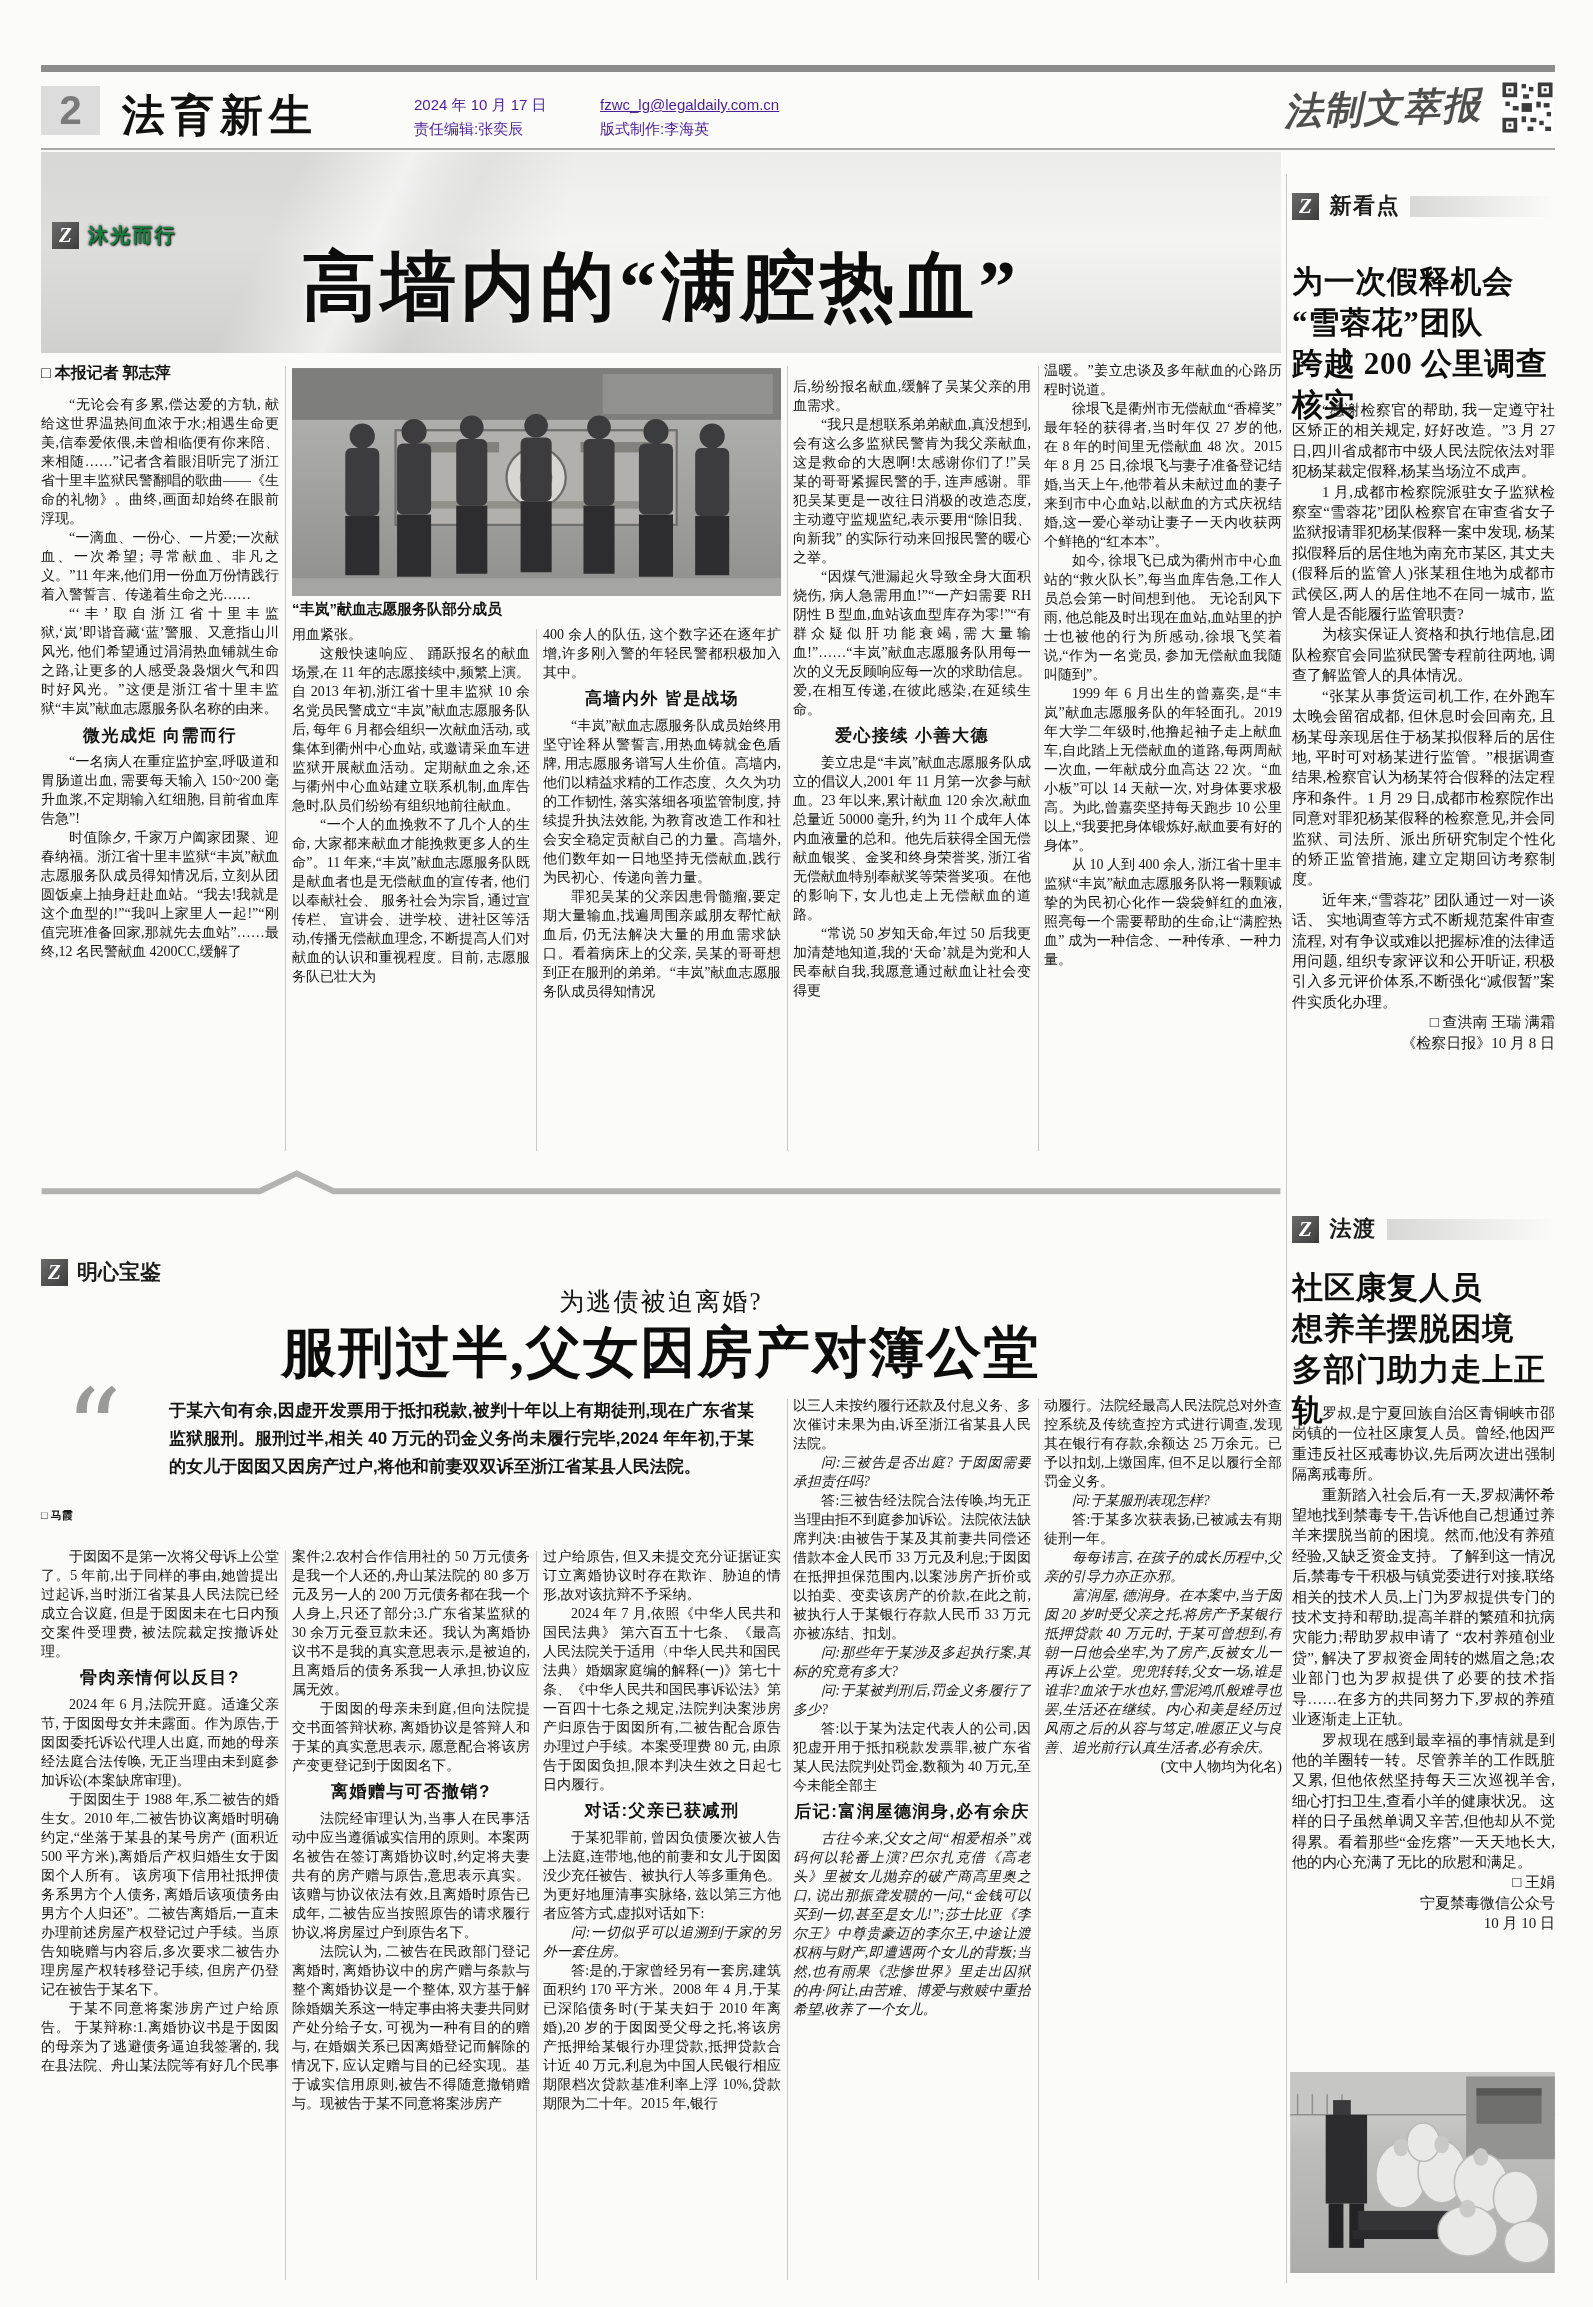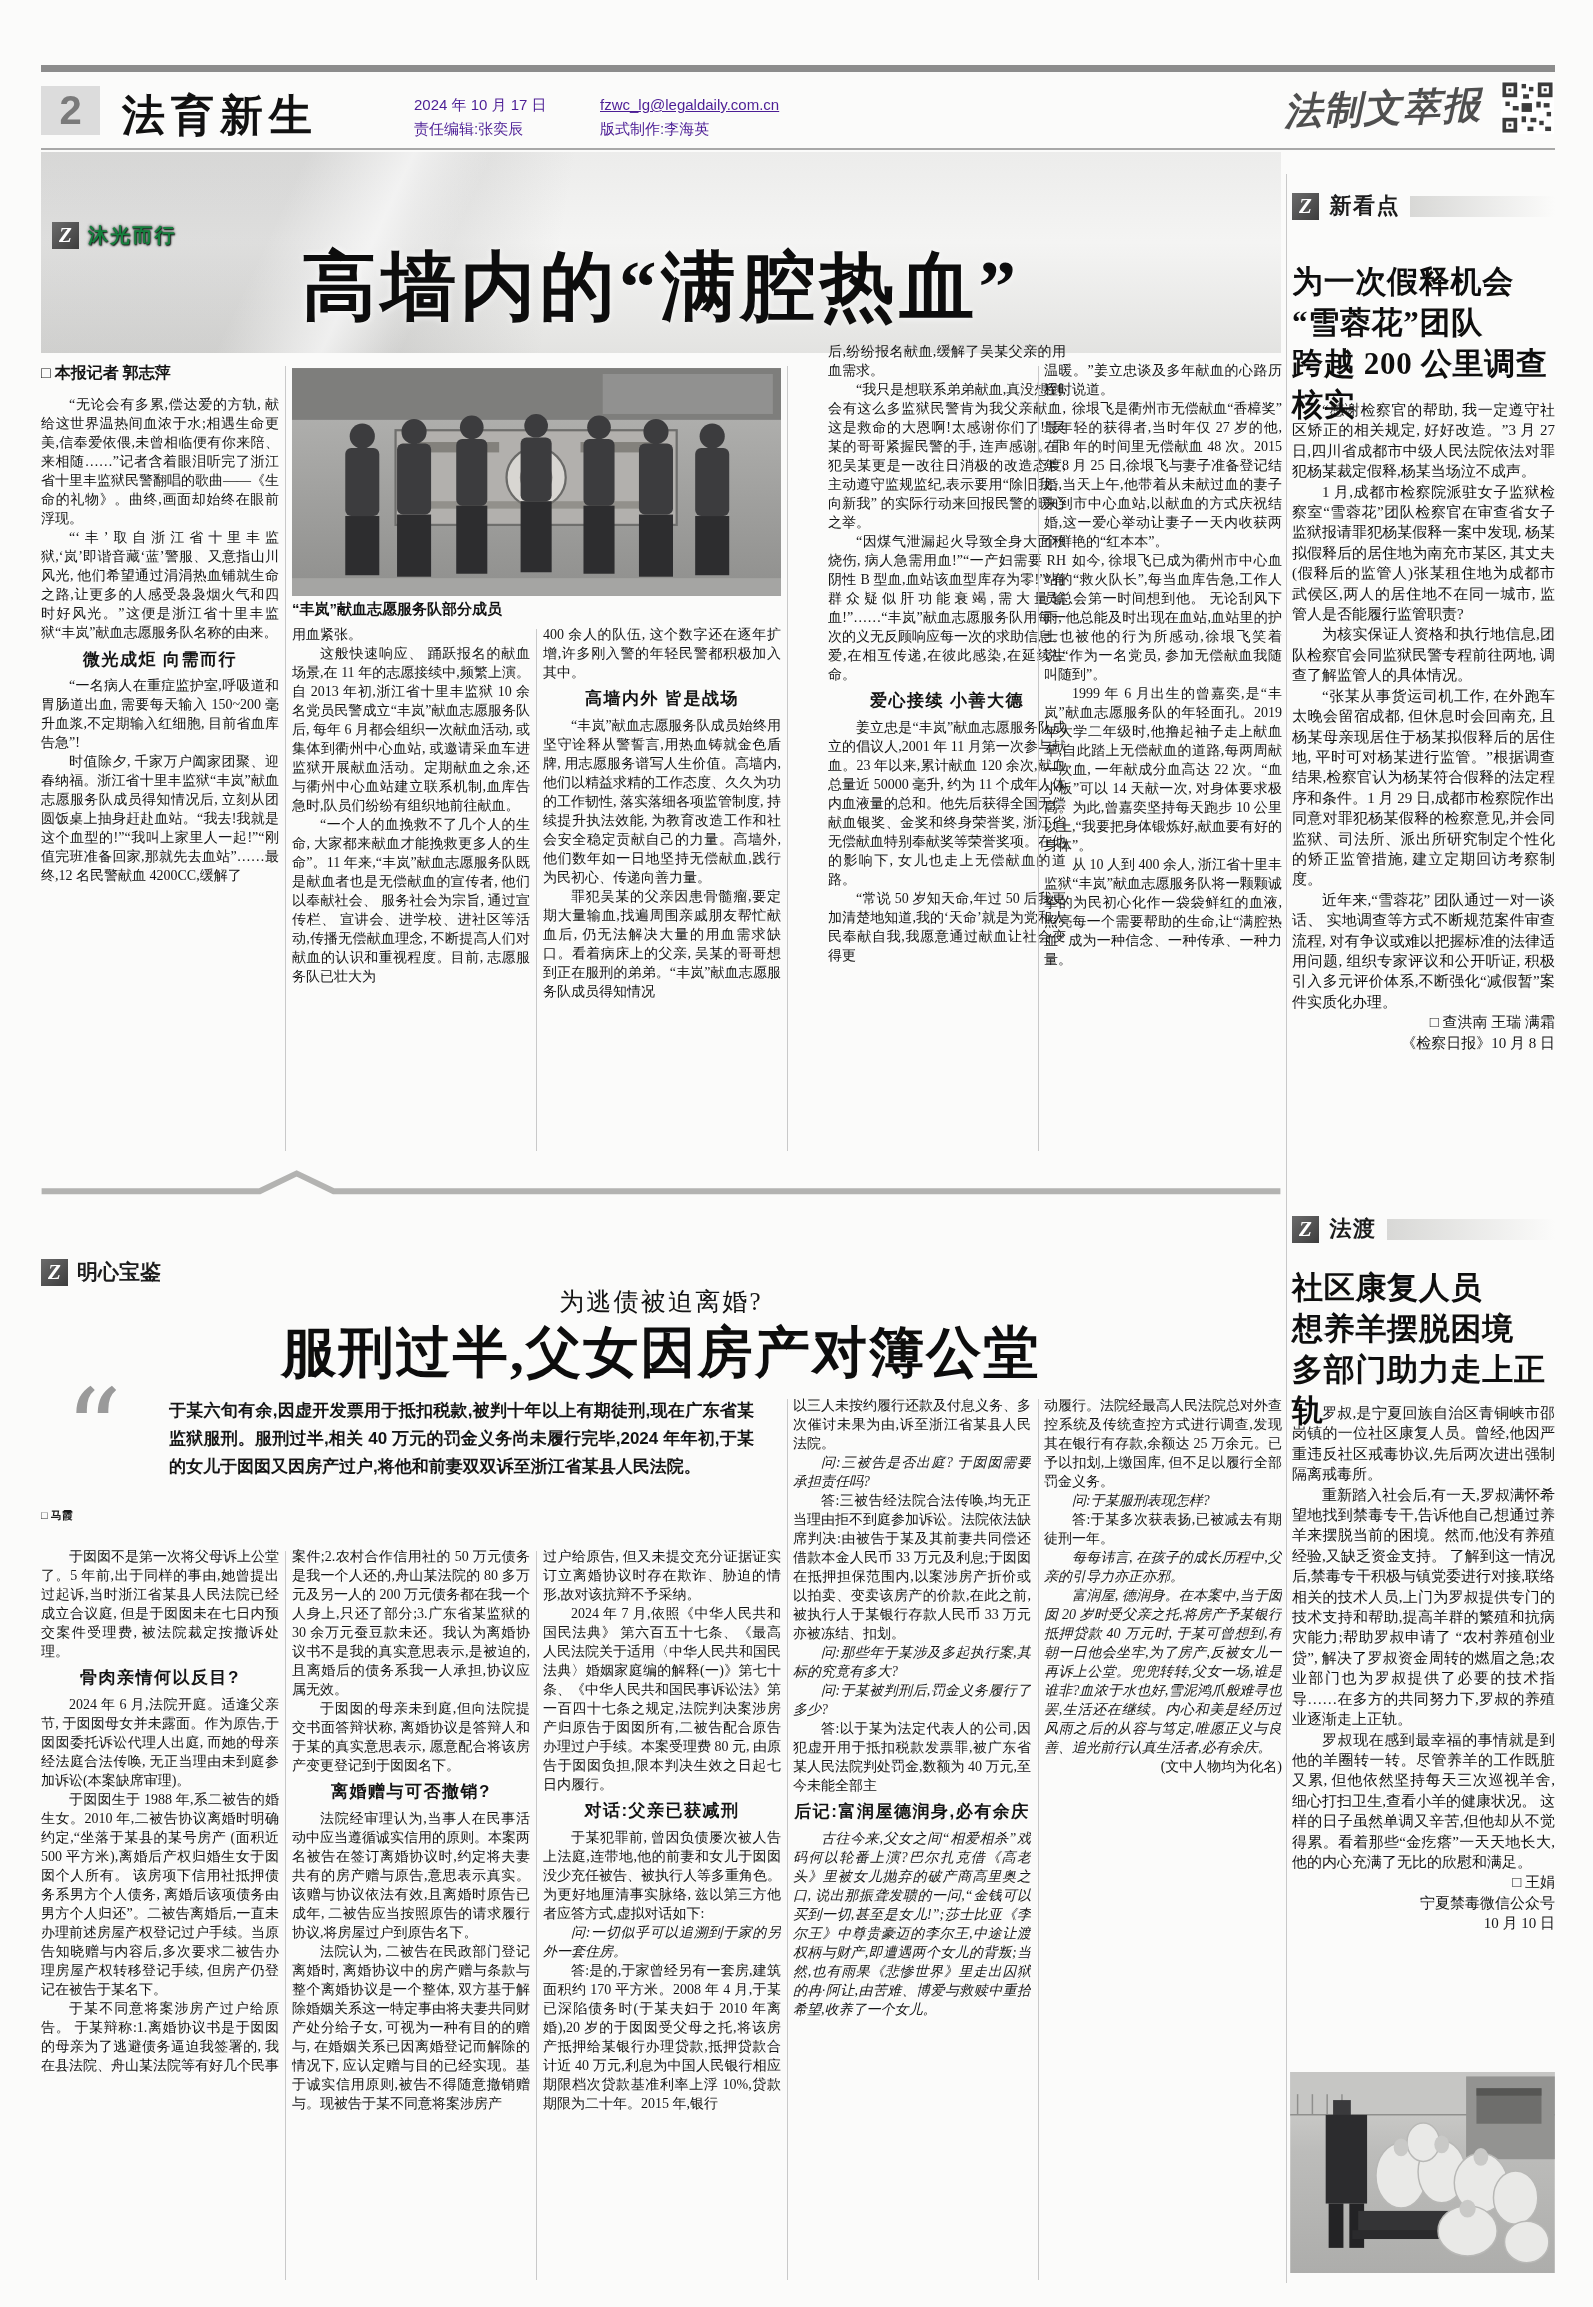--- a/index.html
+++ b/index.html
@@ -134,37 +134,38 @@
 <div class="abs banner"></div>
 <div class="abs tagline tag-banner">
   <span class="zbox">Z</span>
   <span class="tlabel">沐光而行</span>
 </div>
 <div class="abs main-headline">高墙内的“满腔热血”</div>
 
 <div class="abs col" style="left:41px;top:363px;width:238px;height:793px;">
     <div class="byline">□ 本报记者 郭志萍</div>
     <div class="paragraph">“无论会有多累,偿达爱的方轨, 献给这世界温热间血浓于水;相遇生命更美,信奉爱依偎,未曾相临便有你来陪、来相随……”记者含着眼泪听完了浙江省十里丰监狱民警翻唱的歌曲——《生命的礼物》。曲终,画面却始终在眼前浮现。</div>
+    <div class="paragraph">“一滴血、一份心、一片爱;一次献血、一次希望; 寻常献血、非凡之义。”11 年来,他们用一份血万份情践行着入警誓言、传递着生命之光……</div>
     <div class="paragraph">“‘丰’取自浙江省十里丰监狱,‘岚’即谐音藏‘蓝’警服、又意指山川风光, 他们希望通过涓涓热血铺就生命之路,让更多的人感受袅袅烟火气和四时好风光。”这便是浙江省十里丰监狱“丰岚”献血志愿服务队名称的由来。</div>
     <div class="column-subhead">微光成炬 向需而行</div>
     <div class="paragraph">“一名病人在重症监护室,呼吸道和胃肠道出血, 需要每天输入 150~200 毫升血浆,不定期输入红细胞, 目前省血库告急”!</div>
     <div class="paragraph">时值除夕, 千家万户阖家团聚、迎春纳福。浙江省十里丰监狱“丰岚”献血志愿服务队成员得知情况后, 立刻从团圆饭桌上抽身赶赴血站。“我去!我就是这个血型的!”“我叫上家里人一起!”“刚值完班准备回家,那就先去血站”……最终,12 名民警献血 4200CC,缓解了</div>
   </div>
 <div class="abs col" style="left:292px;top:625px;width:238px;height:531px;">
     <div class="paragraph-cont">用血紧张。</div>
     <div class="paragraph">这般快速响应、 踊跃报名的献血场景,在 11 年的志愿接续中,频繁上演。 自 2013 年初,浙江省十里丰监狱 10 余名党员民警成立“丰岚”献血志愿服务队后, 每年 6 月都会组织一次献血活动, 或集体到衢州中心血站, 或邀请采血车进监狱开展献血活动。定期献血之余,还与衢州中心血站建立联系机制,血库告急时,队员们纷纷有组织地前往献血。</div>
     <div class="paragraph">“一个人的血挽救不了几个人的生命, 大家都来献血才能挽救更多人的生命”。11 年来,“丰岚”献血志愿服务队既是献血者也是无偿献血的宣传者, 他们以奉献社会、 服务社会为宗旨, 通过宣传栏、 宣讲会、进学校、进社区等活动,传播无偿献血理念, 不断提高人们对献血的认识和重视程度。目前, 志愿服务队已壮大为</div>
   </div>
 <div class="abs col" style="left:543px;top:625px;width:238px;height:531px;">
     <div class="paragraph-cont">400 余人的队伍, 这个数字还在逐年扩增,许多刚入警的年轻民警都积极加入其中。</div>
     <div class="column-subhead">高墙内外 皆是战场</div>
     <div class="paragraph">“丰岚”献血志愿服务队成员始终用坚守诠释从警誓言,用热血铸就金色盾牌, 用志愿服务谱写人生价值。高墙内,他们以精益求精的工作态度、久久为功的工作韧性, 落实落细各项监管制度, 持续提升执法效能, 为教育改造工作和社会安全稳定贡献自己的力量。高墙外, 他们数年如一日地坚持无偿献血,践行为民初心、传递向善力量。</div>
     <div class="paragraph">罪犯吴某的父亲因患骨髓瘤,要定期大量输血,找遍周围亲戚朋友帮忙献血后, 仍无法解决大量的用血需求缺口。看着病床上的父亲, 吴某的哥哥想到正在服刑的弟弟。“丰岚”献血志愿服务队成员得知情况</div>
   </div>
-<div class="abs col" style="left:793px;top:342px;width:238px;height:795px;margin-left:35px;">
+<div class="abs col" style="left:793px;top:377px;width:238px;height:795px;">
     <div class="paragraph-cont">后,纷纷报名献血,缓解了吴某父亲的用血需求。</div>
     <div class="paragraph">“我只是想联系弟弟献血,真没想到, 会有这么多监狱民警肯为我父亲献血, 这是救命的大恩啊!太感谢你们了!”吴某的哥哥紧握民警的手, 连声感谢。罪犯吴某更是一改往日消极的改造态度, 主动遵守监规监纪,表示要用“除旧我、向新我” 的实际行动来回报民警的暖心之举。</div>
     <div class="paragraph">“因煤气泄漏起火导致全身大面积烧伤, 病人急需用血!”“一产妇需要 RH 阴性 B 型血,血站该血型库存为零!”“有群众疑似肝功能衰竭,需大量输血!”……“丰岚”献血志愿服务队用每一次的义无反顾响应每一次的求助信息。爱,在相互传递,在彼此感染,在延续生命。</div>
     <div class="column-subhead">爱心接续 小善大德</div>
     <div class="paragraph">姜立忠是“丰岚”献血志愿服务队成立的倡议人,2001 年 11 月第一次参与献血。23 年以来,累计献血 120 余次,献血总量近 50000 毫升, 约为 11 个成年人体内血液量的总和。他先后获得全国无偿献血银奖、金奖和终身荣誉奖, 浙江省无偿献血特别奉献奖等荣誉奖项。在他的影响下, 女儿也走上无偿献血的道路。</div>
     <div class="paragraph">“常说 50 岁知天命,年过 50 后我更加清楚地知道,我的‘天命’就是为党和人民奉献自我,我愿意通过献血让社会变得更</div>
   </div>
 <div class="abs col" style="left:1044px;top:361px;width:238px;height:795px;">
     <div class="paragraph-cont">温暖。”姜立忠谈及多年献血的心路历程时说道。</div>
     <div class="paragraph">徐垠飞是衢州市无偿献血“香樟奖” 最年轻的获得者,当时年仅 27 岁的他, 在 8 年的时间里无偿献血 48 次。2015 年 8 月 25 日,徐垠飞与妻子准备登记结婚,当天上午,他带着从未献过血的妻子来到市中心血站,以献血的方式庆祝结婚,这一爱心举动让妻子一天内收获两个鲜艳的“红本本”。</div>

